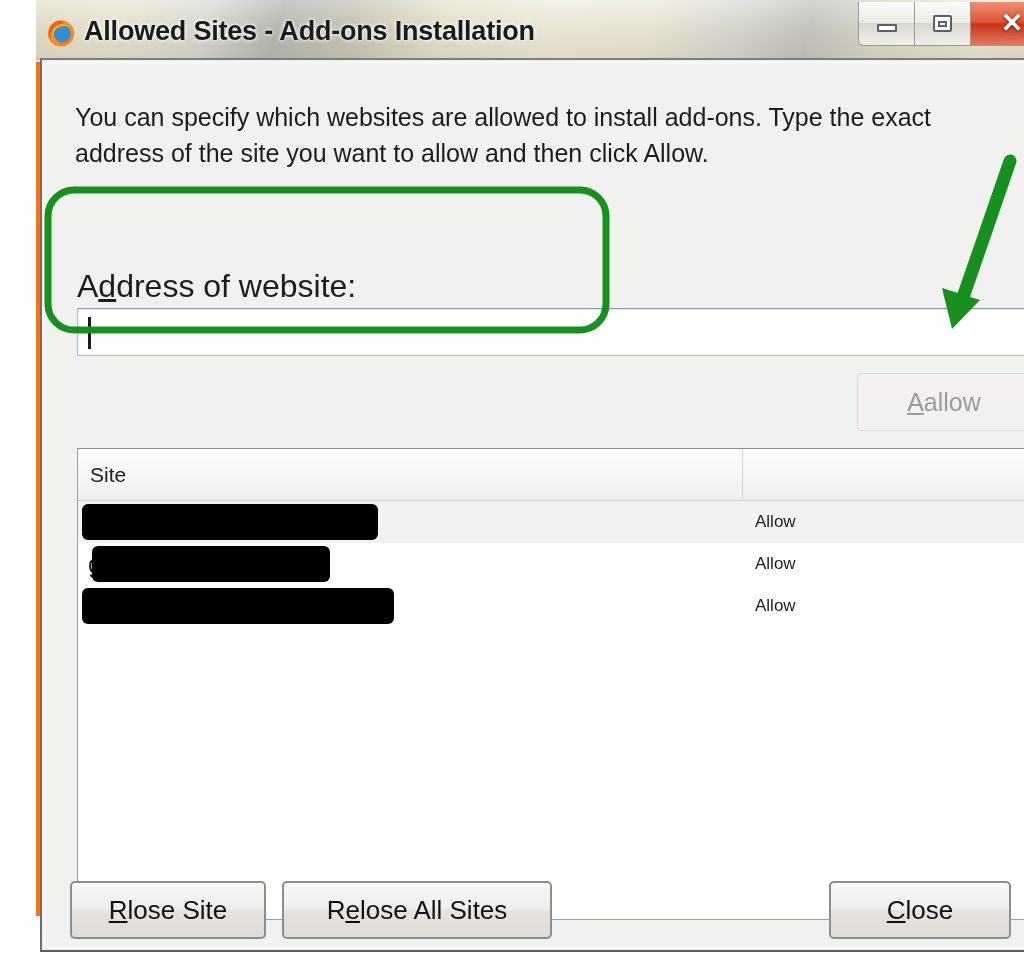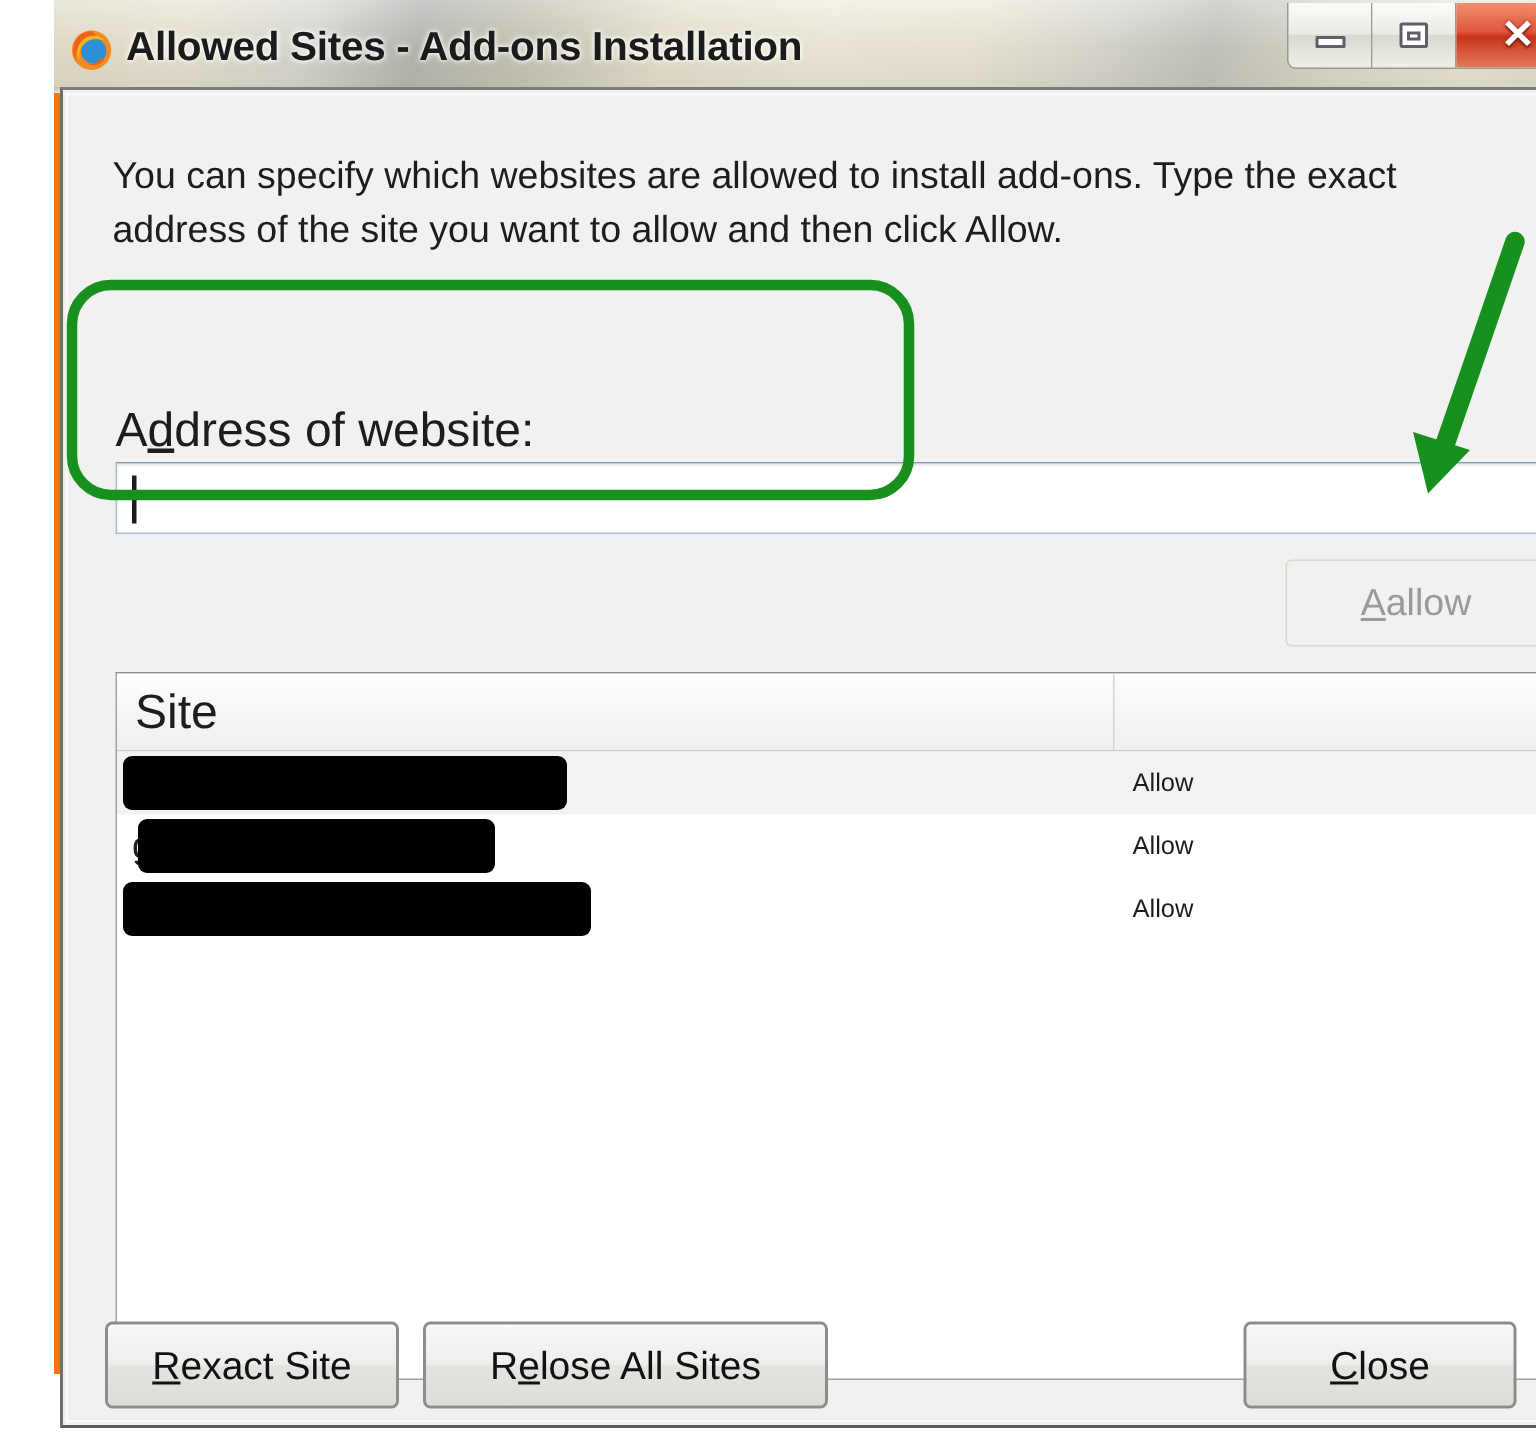--- a/index.html
+++ b/index.html
@@ -189,21 +189,21 @@
   }
   .lb-head {
     display: flex;
     height: 52px;
     background: linear-gradient(to bottom, #fdfdfd 0%, #f6f6f6 50%, #efefee 100%);
     border-bottom: 1px solid #cfcfcf;
   }
   .lb-head .col {
     display: flex; align-items: center;
     padding-left: 12px;
-    font-size: 32px;
+    font-size: 21px;
     color: #1d1d1d;
   }
   .col-site   { width: 665px; border-right: 1px solid #d4d4d4; }
   .col-status { flex: 1; }
 
   .lb-row {
     display: flex;
     height: 42px;
     align-items: center;
   }
@@ -336,21 +336,21 @@
           <div class="cell-site">
             <span class="sitetext"></span>
             <span class="redaction" style="width:312px"></span>
           </div>
           <div class="cell-status">Allow</div>
         </div>
       </div>
 
       <div class="btn" id="btn-remove-site">
           <u>R</u>
-          <span>exact Site</span>
+          <span>lose Site</span>
         </div>
 
       <div class="btn" id="btn-remove-all">
           <span>R</span>
           <u>e</u>
           <span>lose All Sites</span>
         </div>
 
       <div class="btn" id="btn-close">
           <u>C</u>

